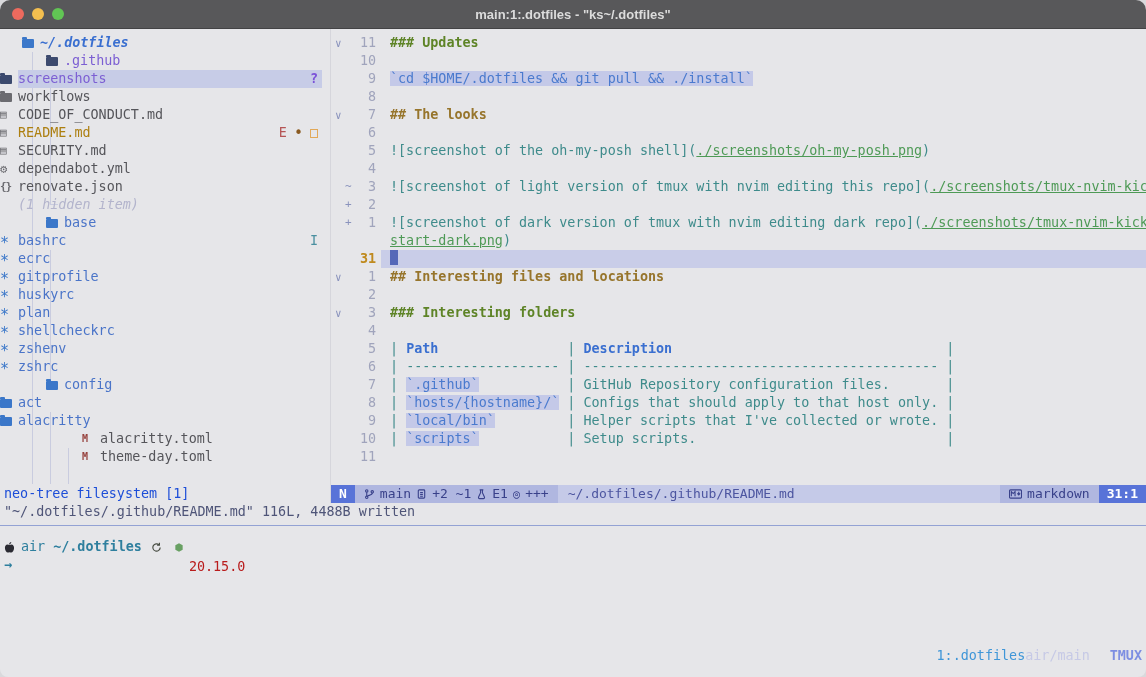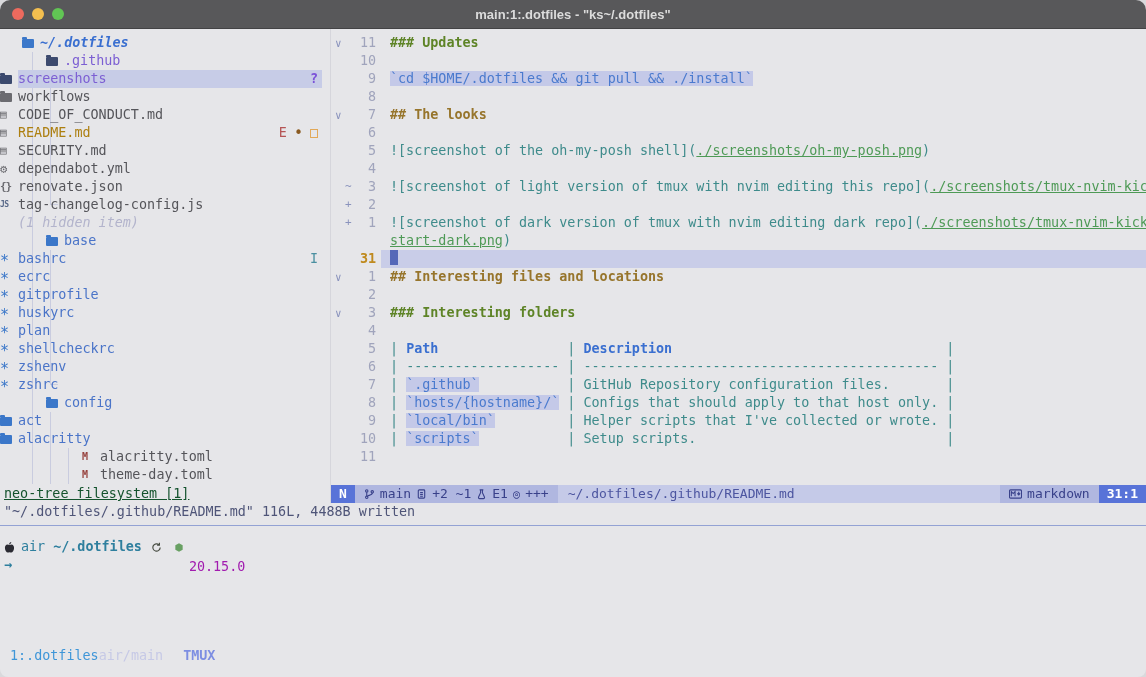--- a/index.html
+++ b/index.html
@@ -39,21 +39,21 @@
   .t-gray{color:#55555a;}
   .t-amber{color:#ad7f10;}
   .t-hidden{color:#b3b4cc;font-style:italic;}
   .tbadges{position:absolute;right:12px;display:flex;gap:7px;align-items:center;}
   .badge{font-size:13.4px;}
   .b-purple{color:#7b52d8;font-weight:bold;}
   .b-red{color:#b55555;}
   .b-dot{color:#8a5a20;font-size:15px;}
   .b-orange{color:#e0962e;}
   .b-cursor{color:#4a8fa0;}
-  .tree-status{position:absolute;left:4px;bottom:0;height:18px;color:#14532d;text-decoration:underline;}
+  .tree-status{position:absolute;left:4px;bottom:0;height:18px;color:#1d4ed8;}
   
   .editor{flex:1;position:relative;padding-top:5px;box-sizing:border-box;border-left:1px solid #d6d6dc;overflow:hidden;}
   .eline{height:18px;display:flex;white-space:pre;}
   .gut{width:50px;flex:none;position:relative;}
   .mark{position:absolute;color:#8a93bd;font-size:11px;}
   .mark.fold{left:4px;top:1px;}
   .mark.sign{left:14px;}
   .num{display:block;text-align:right;padding-right:5px;color:#a0a4bc;}
   .num.curnum{color:#bf8a1e;font-weight:bold;}
   .txt{flex:1;padding-left:9px;overflow:hidden;}
@@ -78,26 +78,26 @@
   .rec{font-size:12px;}
   
   .msgline{position:absolute;top:474px;left:4px;right:0;height:18px;color:#4f5578;white-space:pre;}
   .pane-divider{position:absolute;top:496px;left:0;right:0;height:1px;background:#93a2d4;}
   .shell{position:absolute;top:509px;left:4px;right:0;}
   .promptline{height:18px;display:flex;align-items:center;color:#2e7f9e;}
   .promptline .host{margin:0 8px 0 6px;}
   .promptline .path{font-weight:bold;margin-right:9px;}
   .refresh-w{color:#4a4f45;margin-right:12px;display:flex;align-items:center;}
   .node-w{color:#68a063;margin-right:5px;display:flex;align-items:center;}
-  .node-ver{color:#a21caf;margin-top:40px;}
+  .node-ver{color:#b91c1c;margin-top:40px;}
   .arrowline{height:18px;color:#2e7f9e;font-weight:bold;}
   .apple-w{color:#2b2b33;display:flex;align-items:center;}
   
   .tmuxbar{position:absolute;top:617px;left:0;right:0;height:20px;display:flex;align-items:center;
-    justify-content:flex-start;padding:0 10px;box-sizing:border-box;}
+    justify-content:flex-end;padding:0 4px;box-sizing:border-box;}
   .tmux-win{color:#3f96d8;}
   .tmux-right{display:flex;gap:20px;align-items:center;}
   .tmux-session{color:#c6c9e6;}
   .tmux-label{color:#7d8ee2;font-weight:bold;}
 </style>
 </head>
 <body>
 
 <div class="window">
   <div class="titlebar">
@@ -165,24 +165,20 @@
               <span class="ticon c-gray ic-file">▤</span>
               <span class="tlabel t-gray">SECURITY.md</span>
             </div>
             <div class="trow d2">
               <span class="ticon c-gray ic-gear">⚙</span>
               <span class="tlabel t-gray">dependabot.yml</span>
             </div>
             <div class="trow d2">
               <span class="ticon c-gray ic-braces">{}</span>
               <span class="tlabel t-gray">renovate.json</span>
-            </div>
-            <div class="trow d2">
-              <span class="ticon c-slate ic-js">JS</span>
-              <span class="tlabel t-gray">tag-changelog-config.js</span>
             </div>
             <div class="trow d2">
               <span class="ticon c-gray"></span>
               <span class="tlabel t-hidden">(1 hidden item)</span>
             </div>
             <div class="trow d1">
               <span class="ticon c-blue">
                 <span class="ic-folder"></span>
               </span>
               <span class="tlabel t-blue">base</span>

